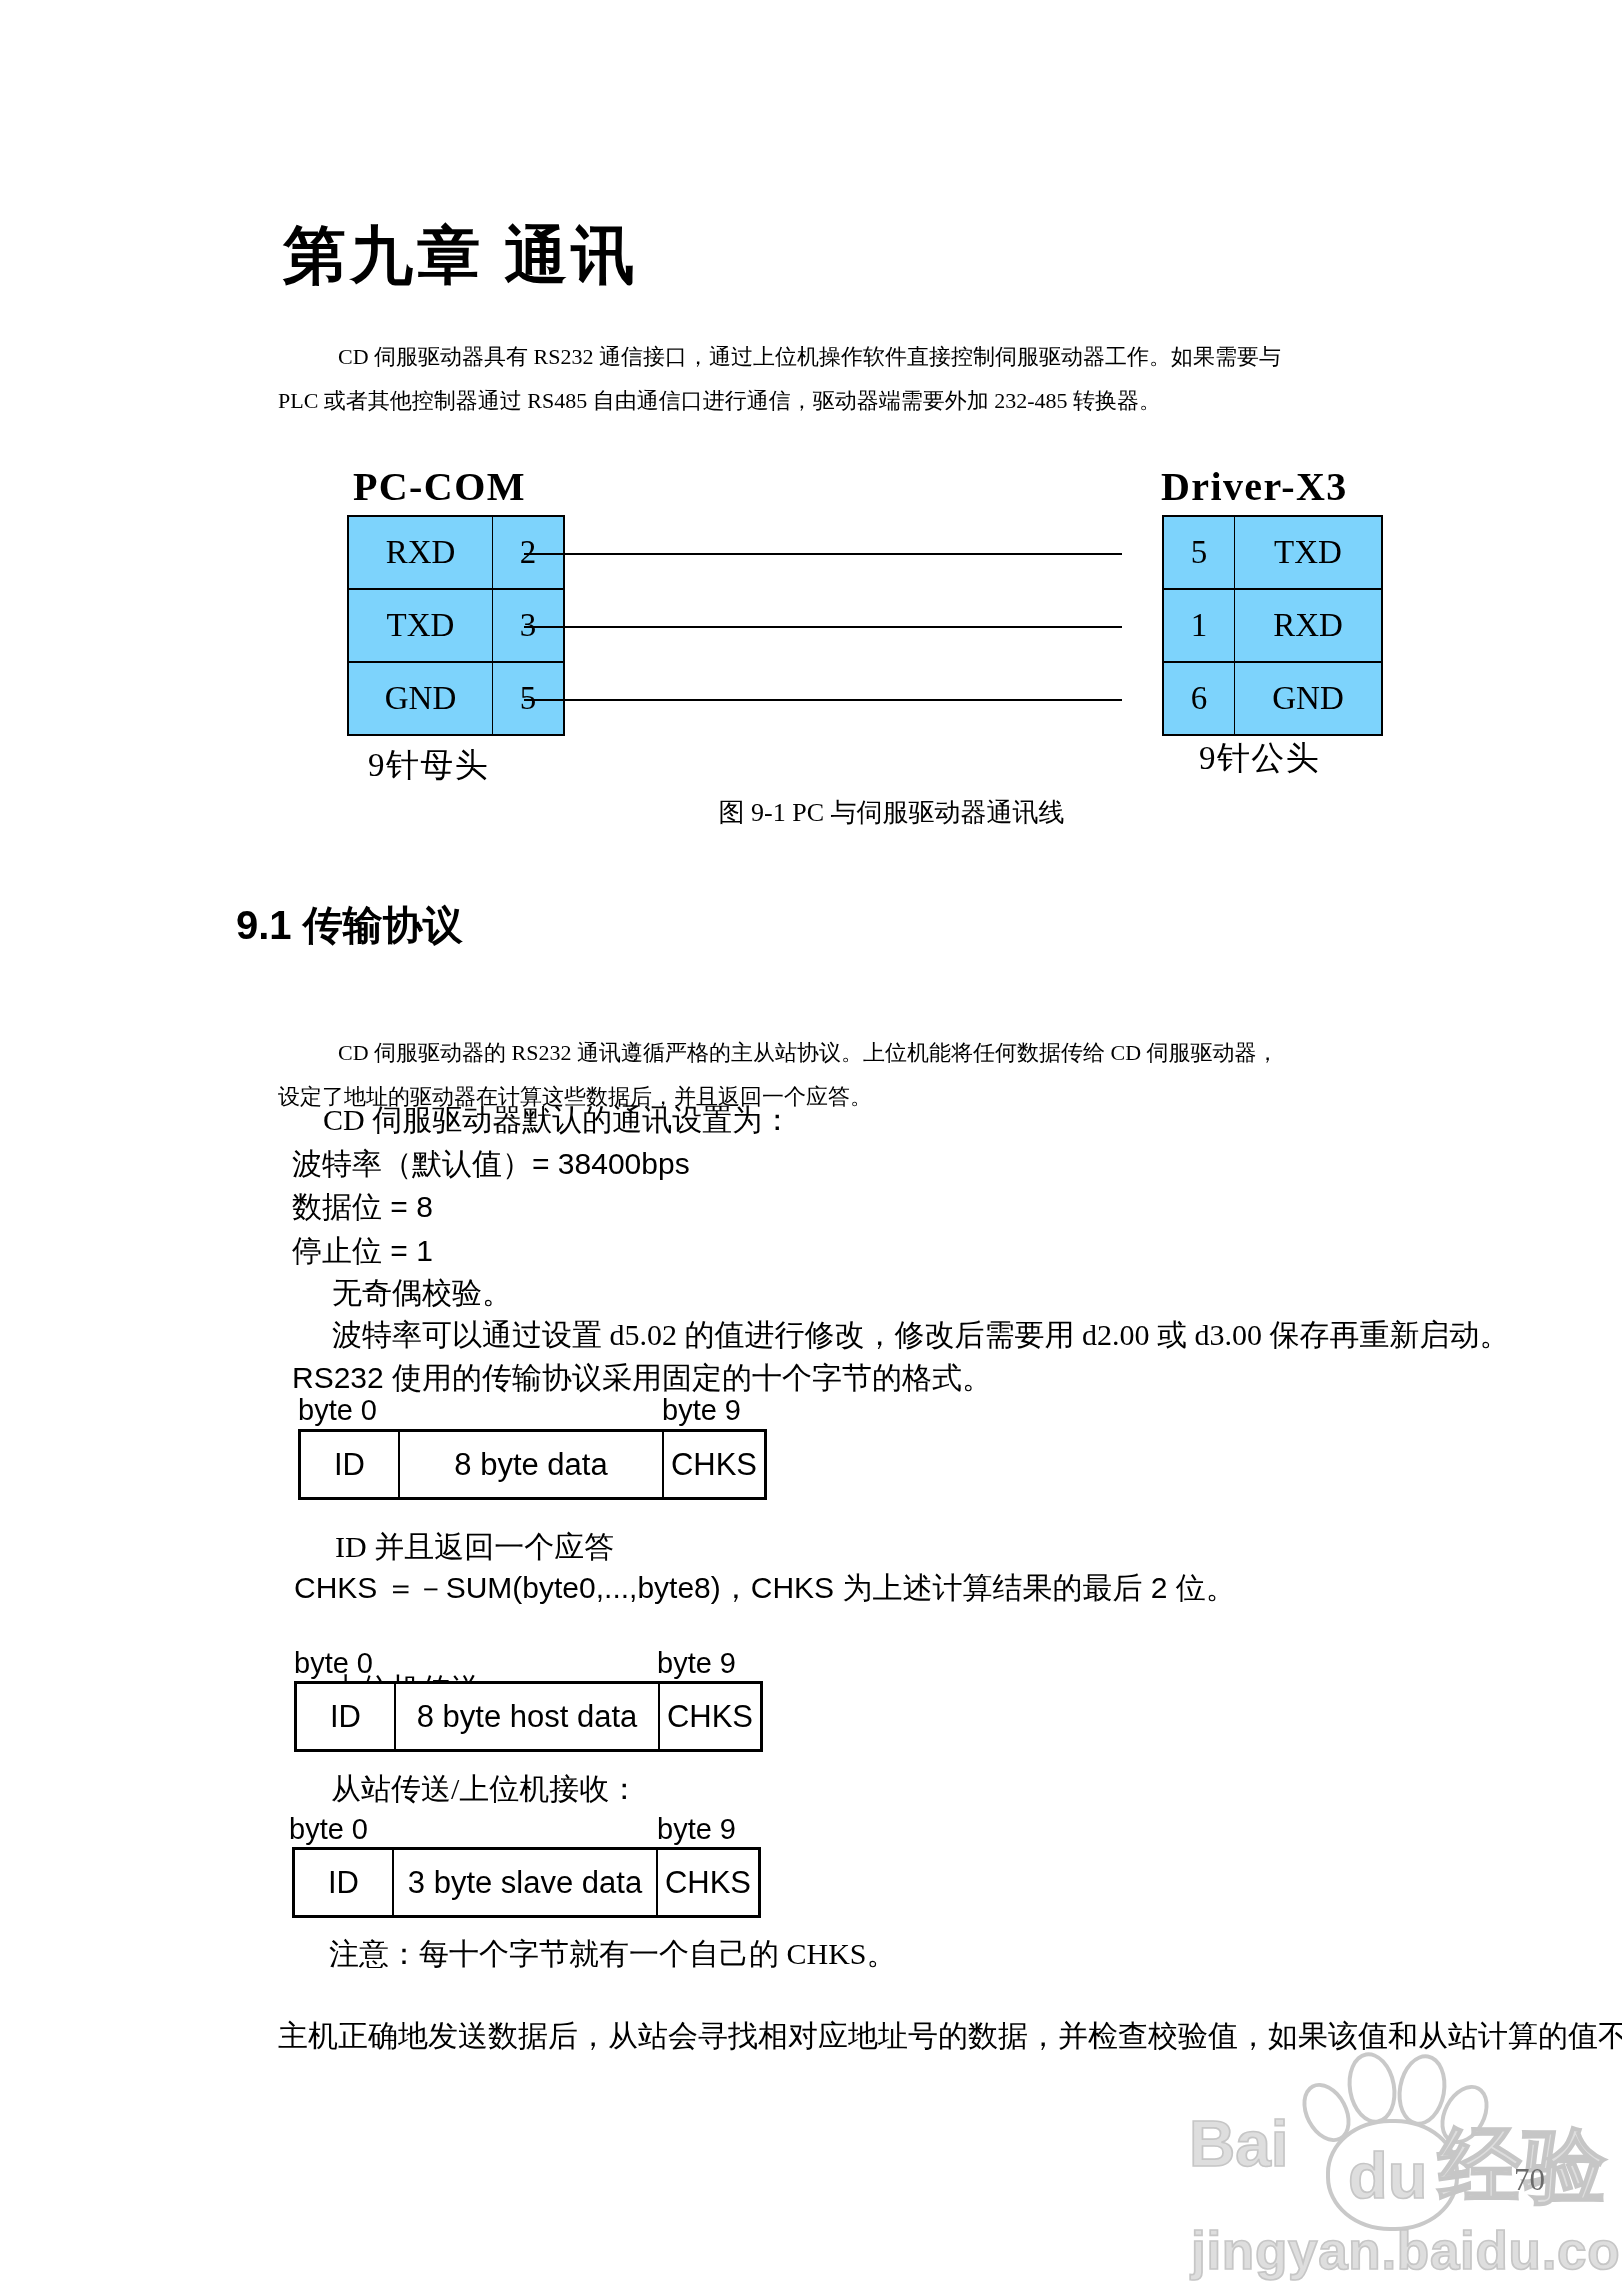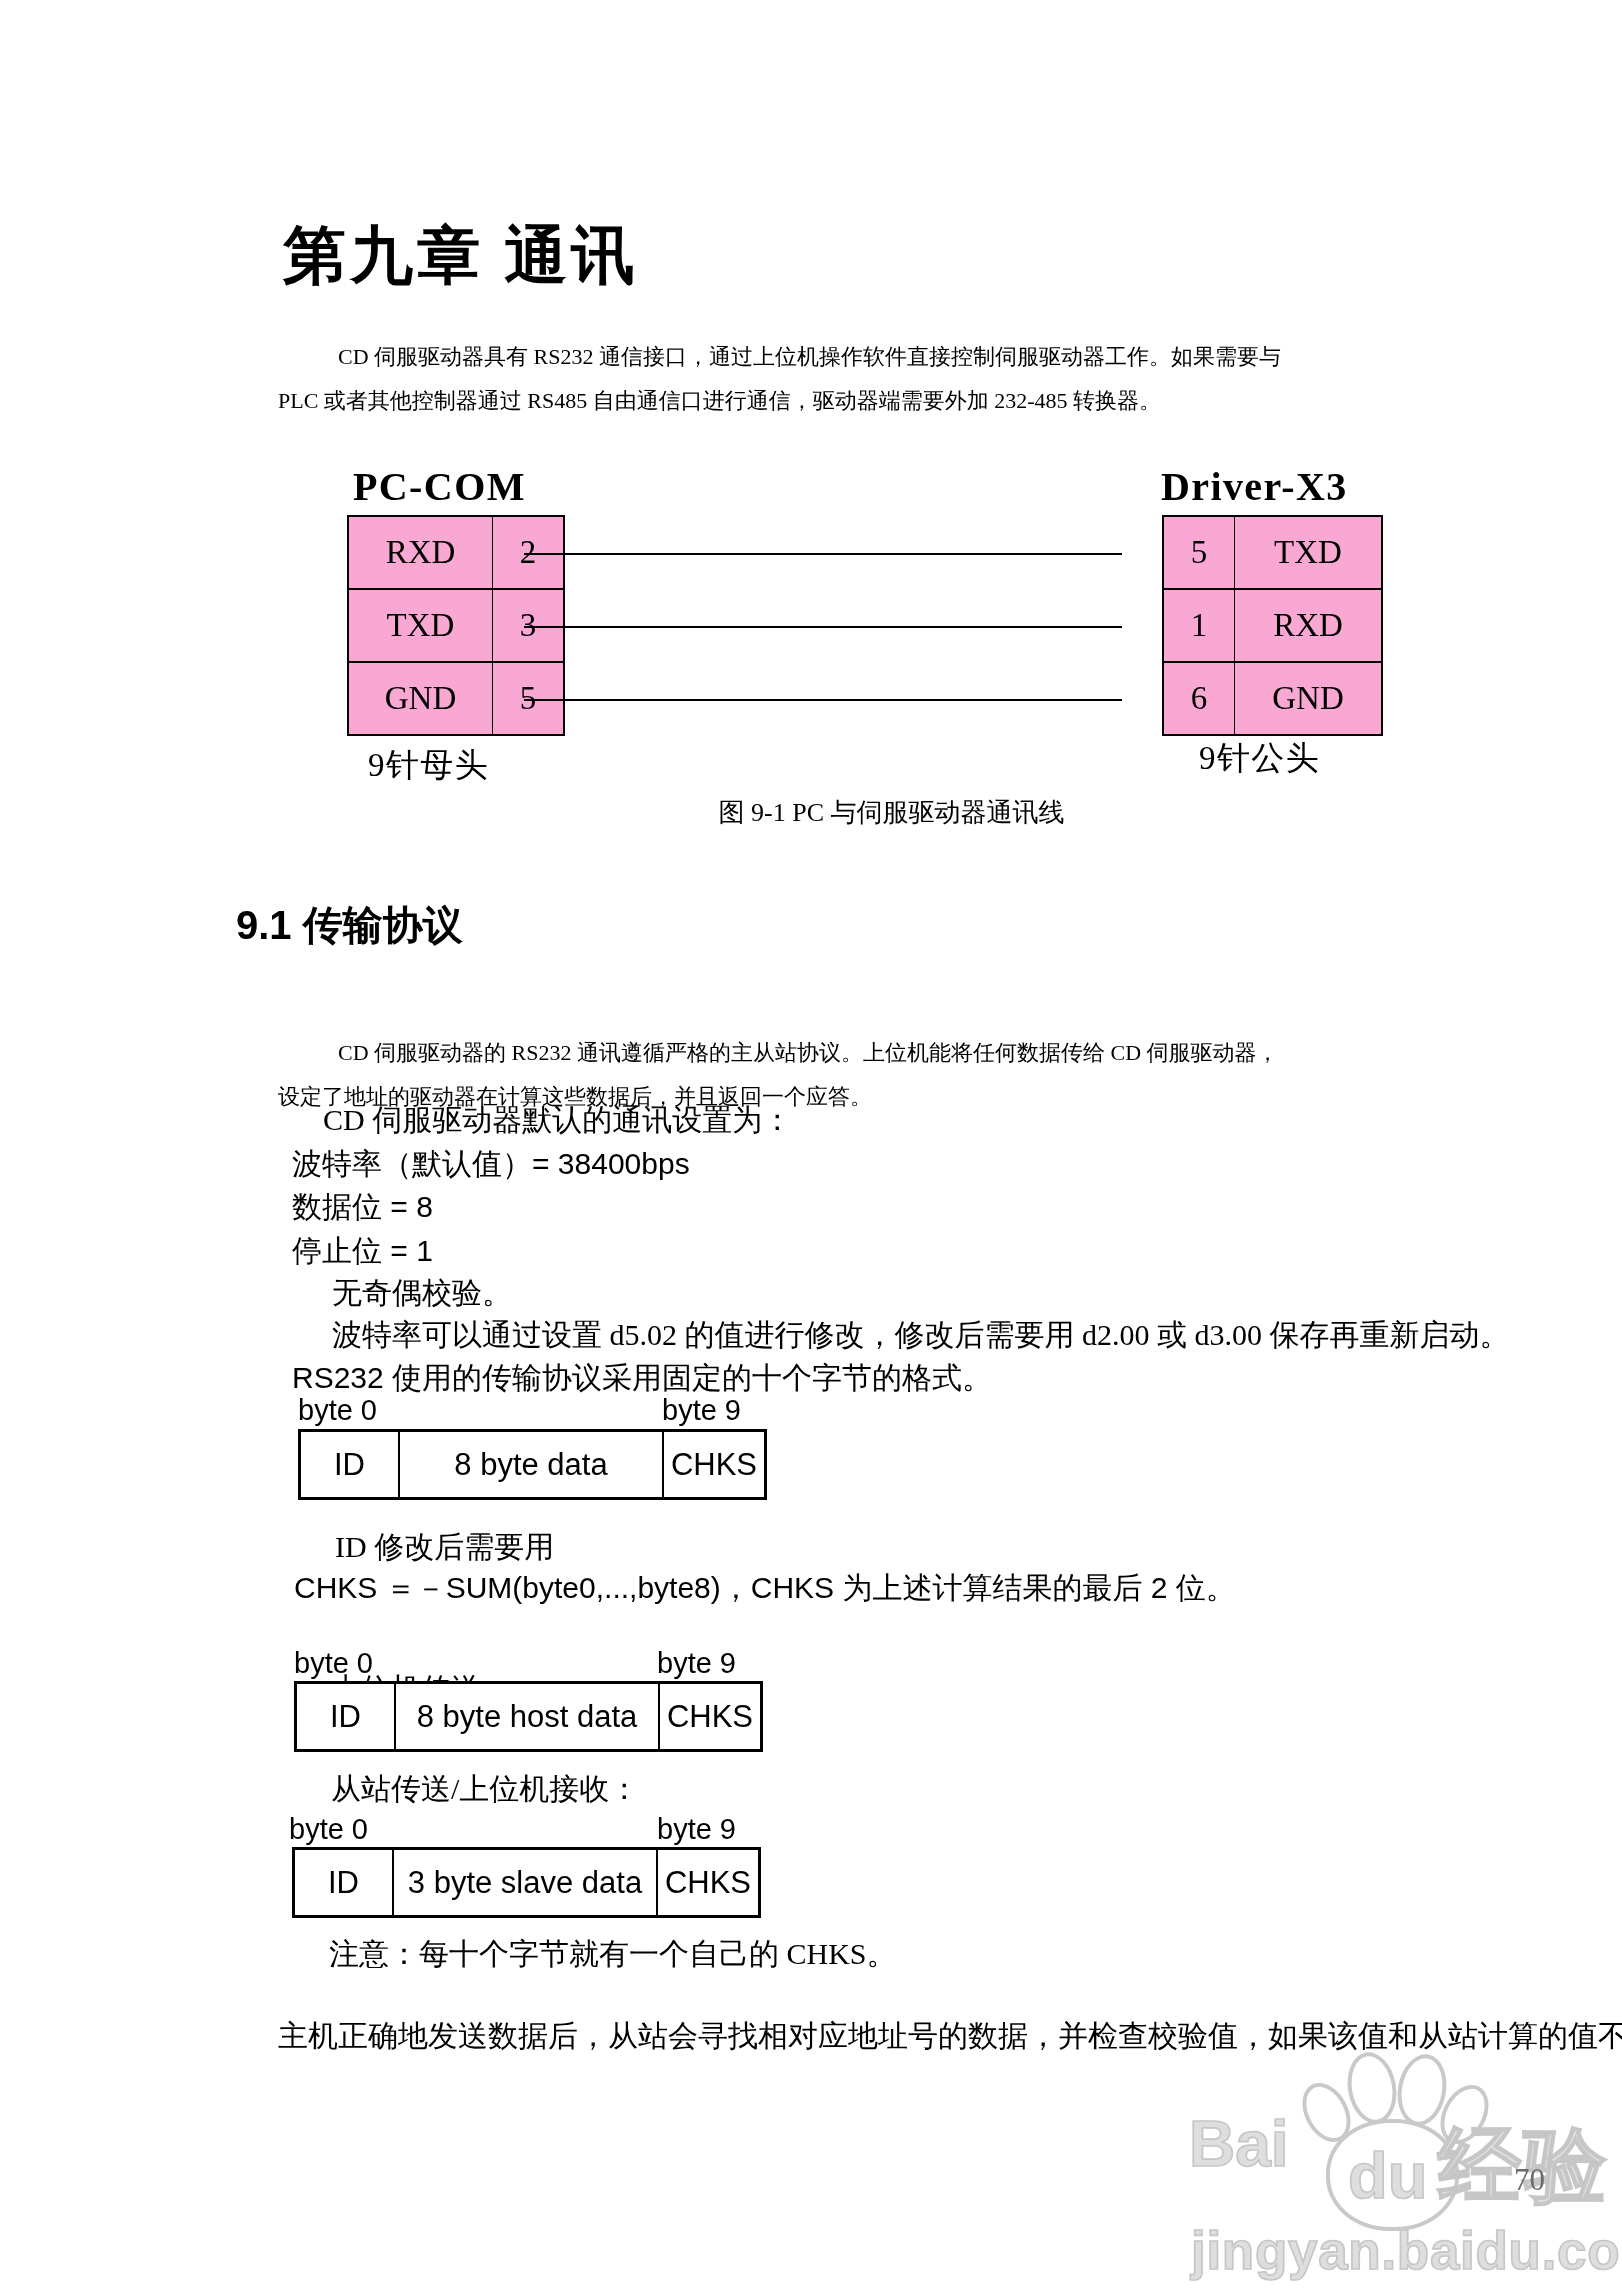--- a/index.html
+++ b/index.html
@@ -10,21 +10,21 @@
 
   .chapter-title{position:absolute;left:203px;top:213px;font-size:63px;font-weight:bold;
         letter-spacing:4.1px;}
   .para{position:absolute;width:1346px;font-size:22px;line-height:44px;}
   .tline{white-space:nowrap;}
   .tline.indent{padding-left:60px;}
   .textline{position:absolute;font-size:30px;white-space:nowrap;}
 
   
   .conn-title{position:absolute;font-size:40px;font-weight:bold;letter-spacing:1.4px;}
-  .pin-table{position:absolute;border:2.7px solid #000;background:#f9a8d4;}
+  .pin-table{position:absolute;border:2.7px solid #000;background:#7dd3fc;}
   .prow{display:flex;height:71px;}
   .prow + .prow{border-top:2px solid #000;}
   .pcell{display:flex;align-items:center;justify-content:center;font-size:33px;}
   .pcell + .pcell{border-left:1.4px solid #000;}
   .pc-sig{width:143px;}
   .pc-pin{width:70px;}
   .dr-pin{width:70px;}
   .dr-sig{width:146px;}
   .wire{position:absolute;left:484px;width:598px;height:2px;background:#000;}
   .conn-sub{position:absolute;font-size:33px;letter-spacing:1.4px;}
@@ -130,21 +130,21 @@
   <div class="textline sans" style="left:252px;top:1358px;">RS232 使用的传输协议采用固定的十个字节的格式。</div>
 
   <div class="byte-label sans" style="left:258px;top:1394px;">byte 0</div>
   <div class="byte-label sans" style="left:622px;top:1394px;">byte 9</div>
   <div class="byte-frame" style="left:258px;top:1429px;">
     <div class="bcell b-id">ID</div>
     <div class="bcell b-data">8 byte data</div>
     <div class="bcell b-chks">CHKS</div>
   </div>
 
-  <div class="textline serif" style="left:255px;top:1527px;">ID 修改后需要用</div>
+  <div class="textline serif" style="left:255px;top:1527px;">ID 并且返回一个应答</div>
   <div class="textline sans" style="left:254px;top:1568px;">CHKS ＝－SUM(byte0,...,byte8)，CHKS 为上述计算结果的最后 2 位。</div>
   <div class="textline serif" style="left:251px;top:1669px;">上位机传送：</div>
 
   <div class="byte-label sans" style="left:254px;top:1647px;">byte 0</div>
   <div class="byte-label sans" style="left:617px;top:1647px;">byte 9</div>
   <div class="byte-frame" style="left:254px;top:1681px;">
     <div class="bcell b-id">ID</div>
     <div class="bcell b-data">8 byte host data</div>
     <div class="bcell b-chks">CHKS</div>
   </div>

